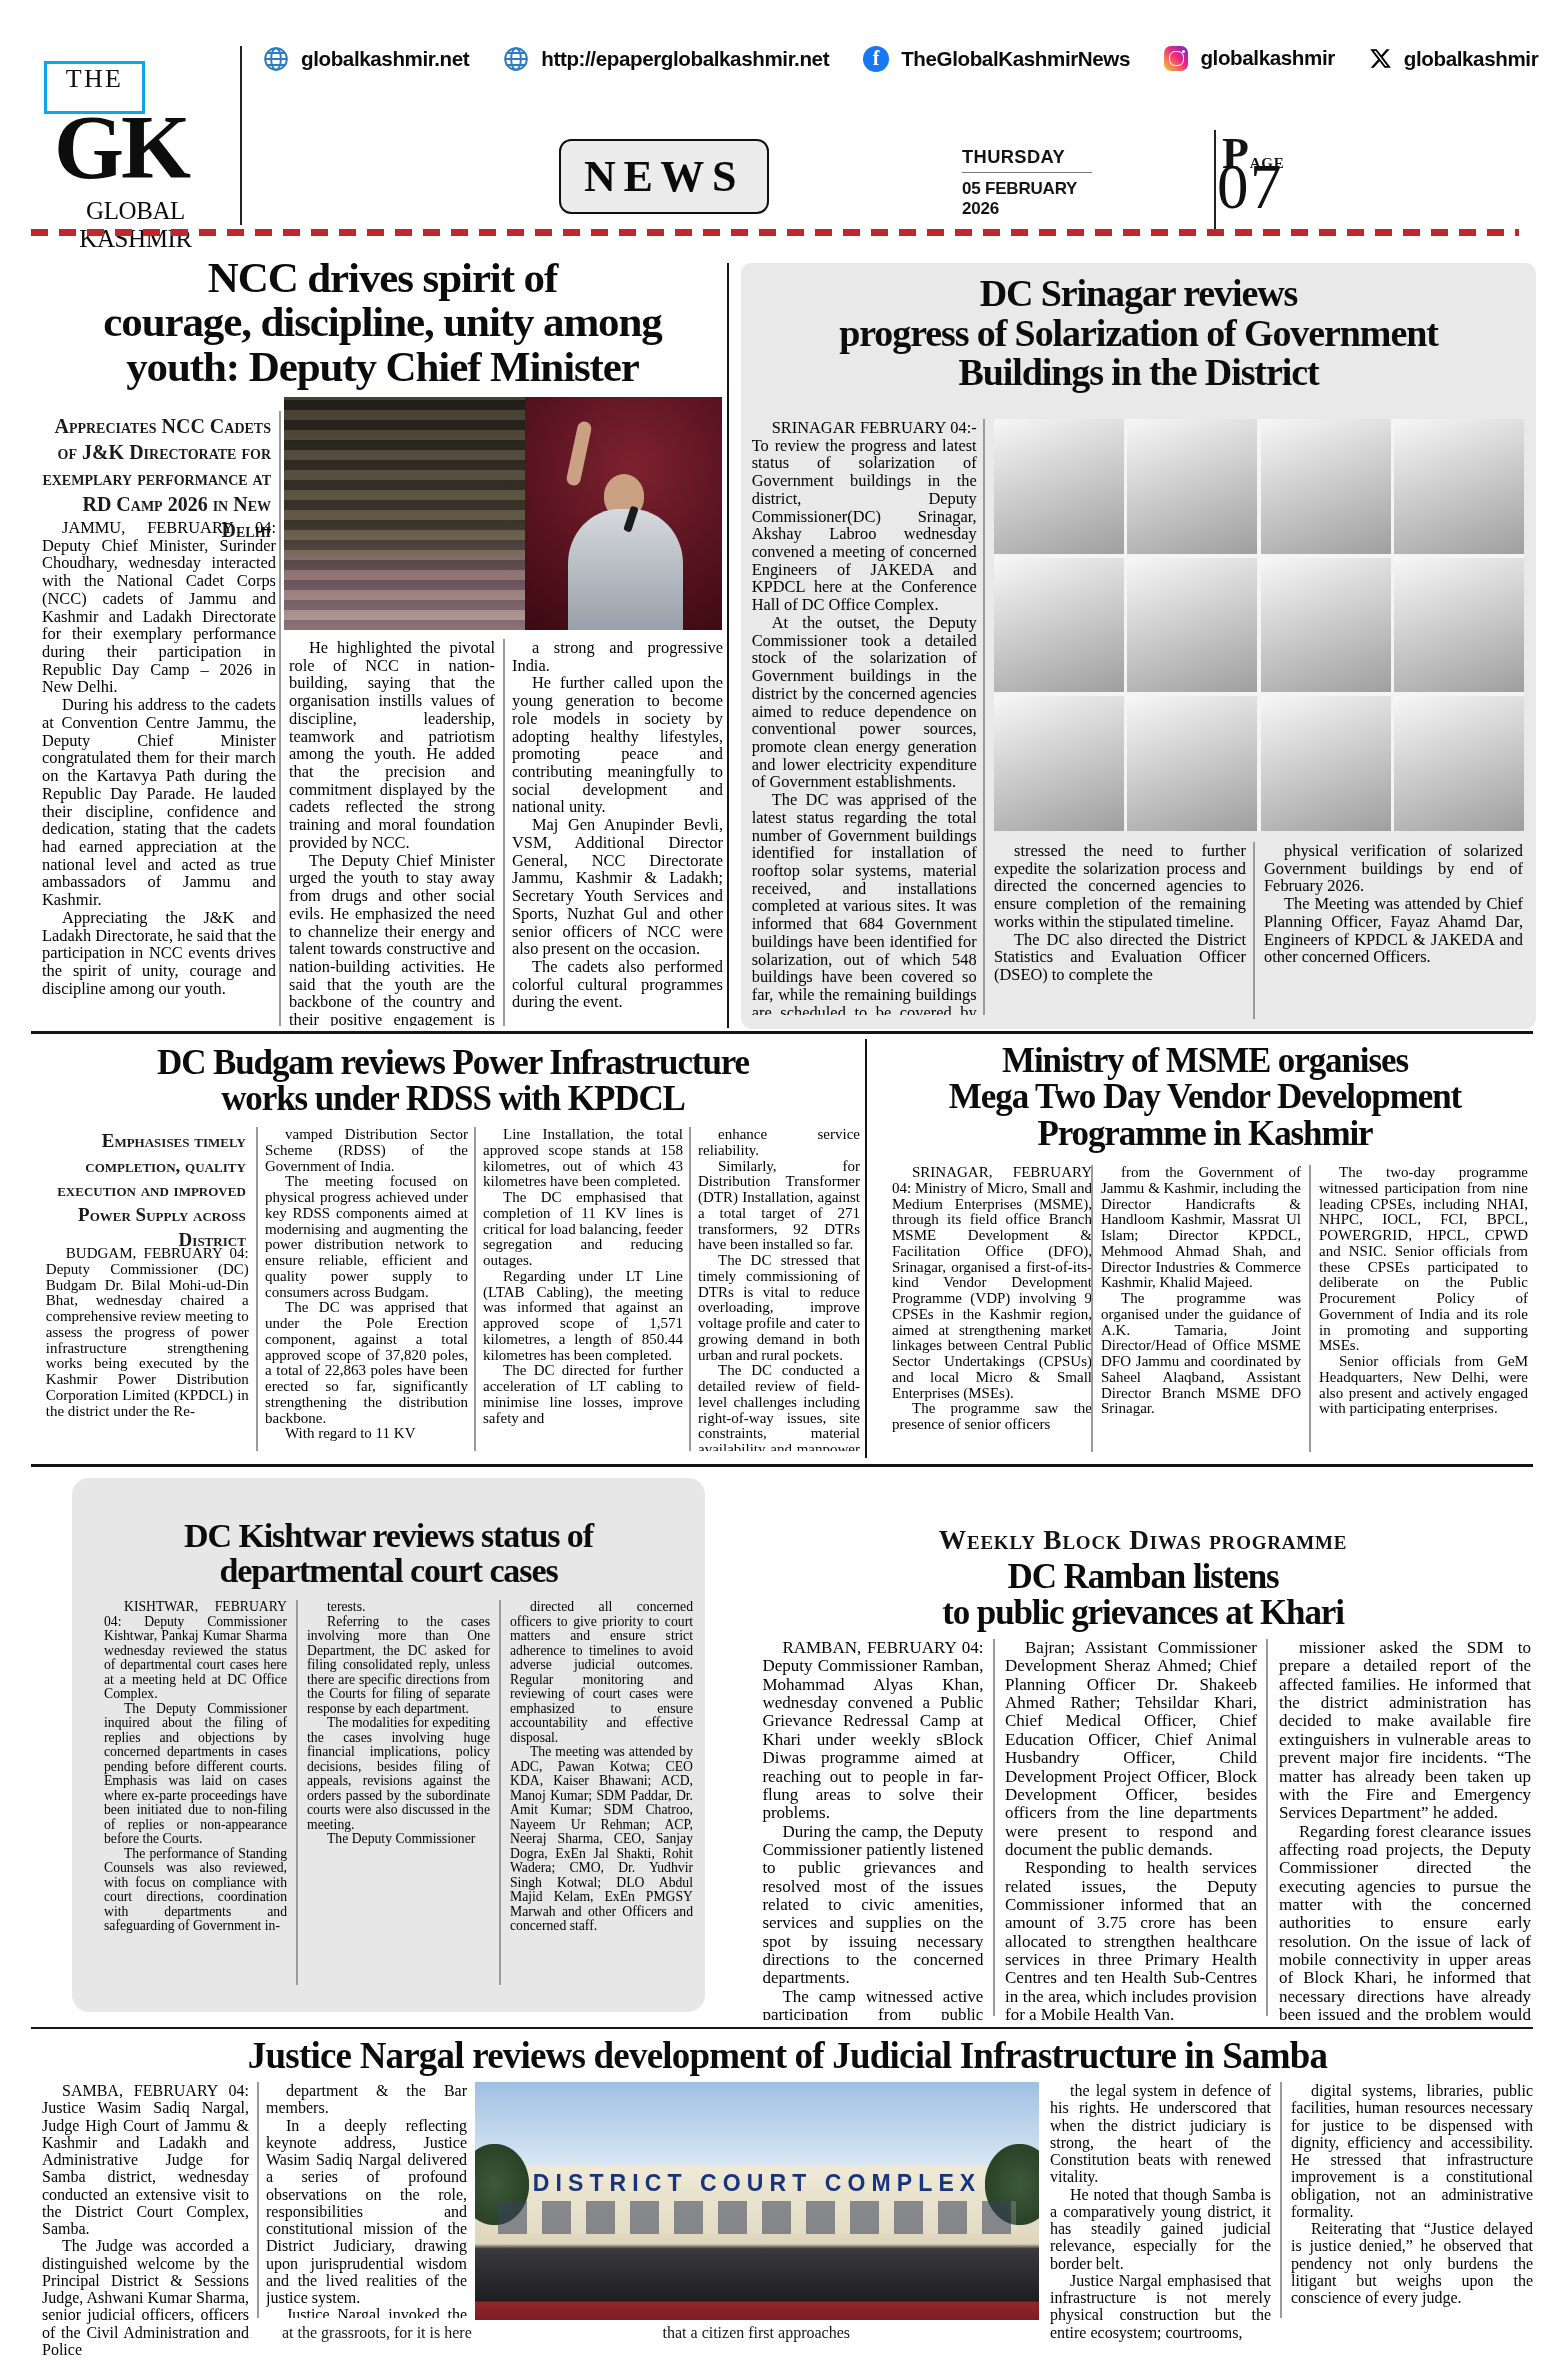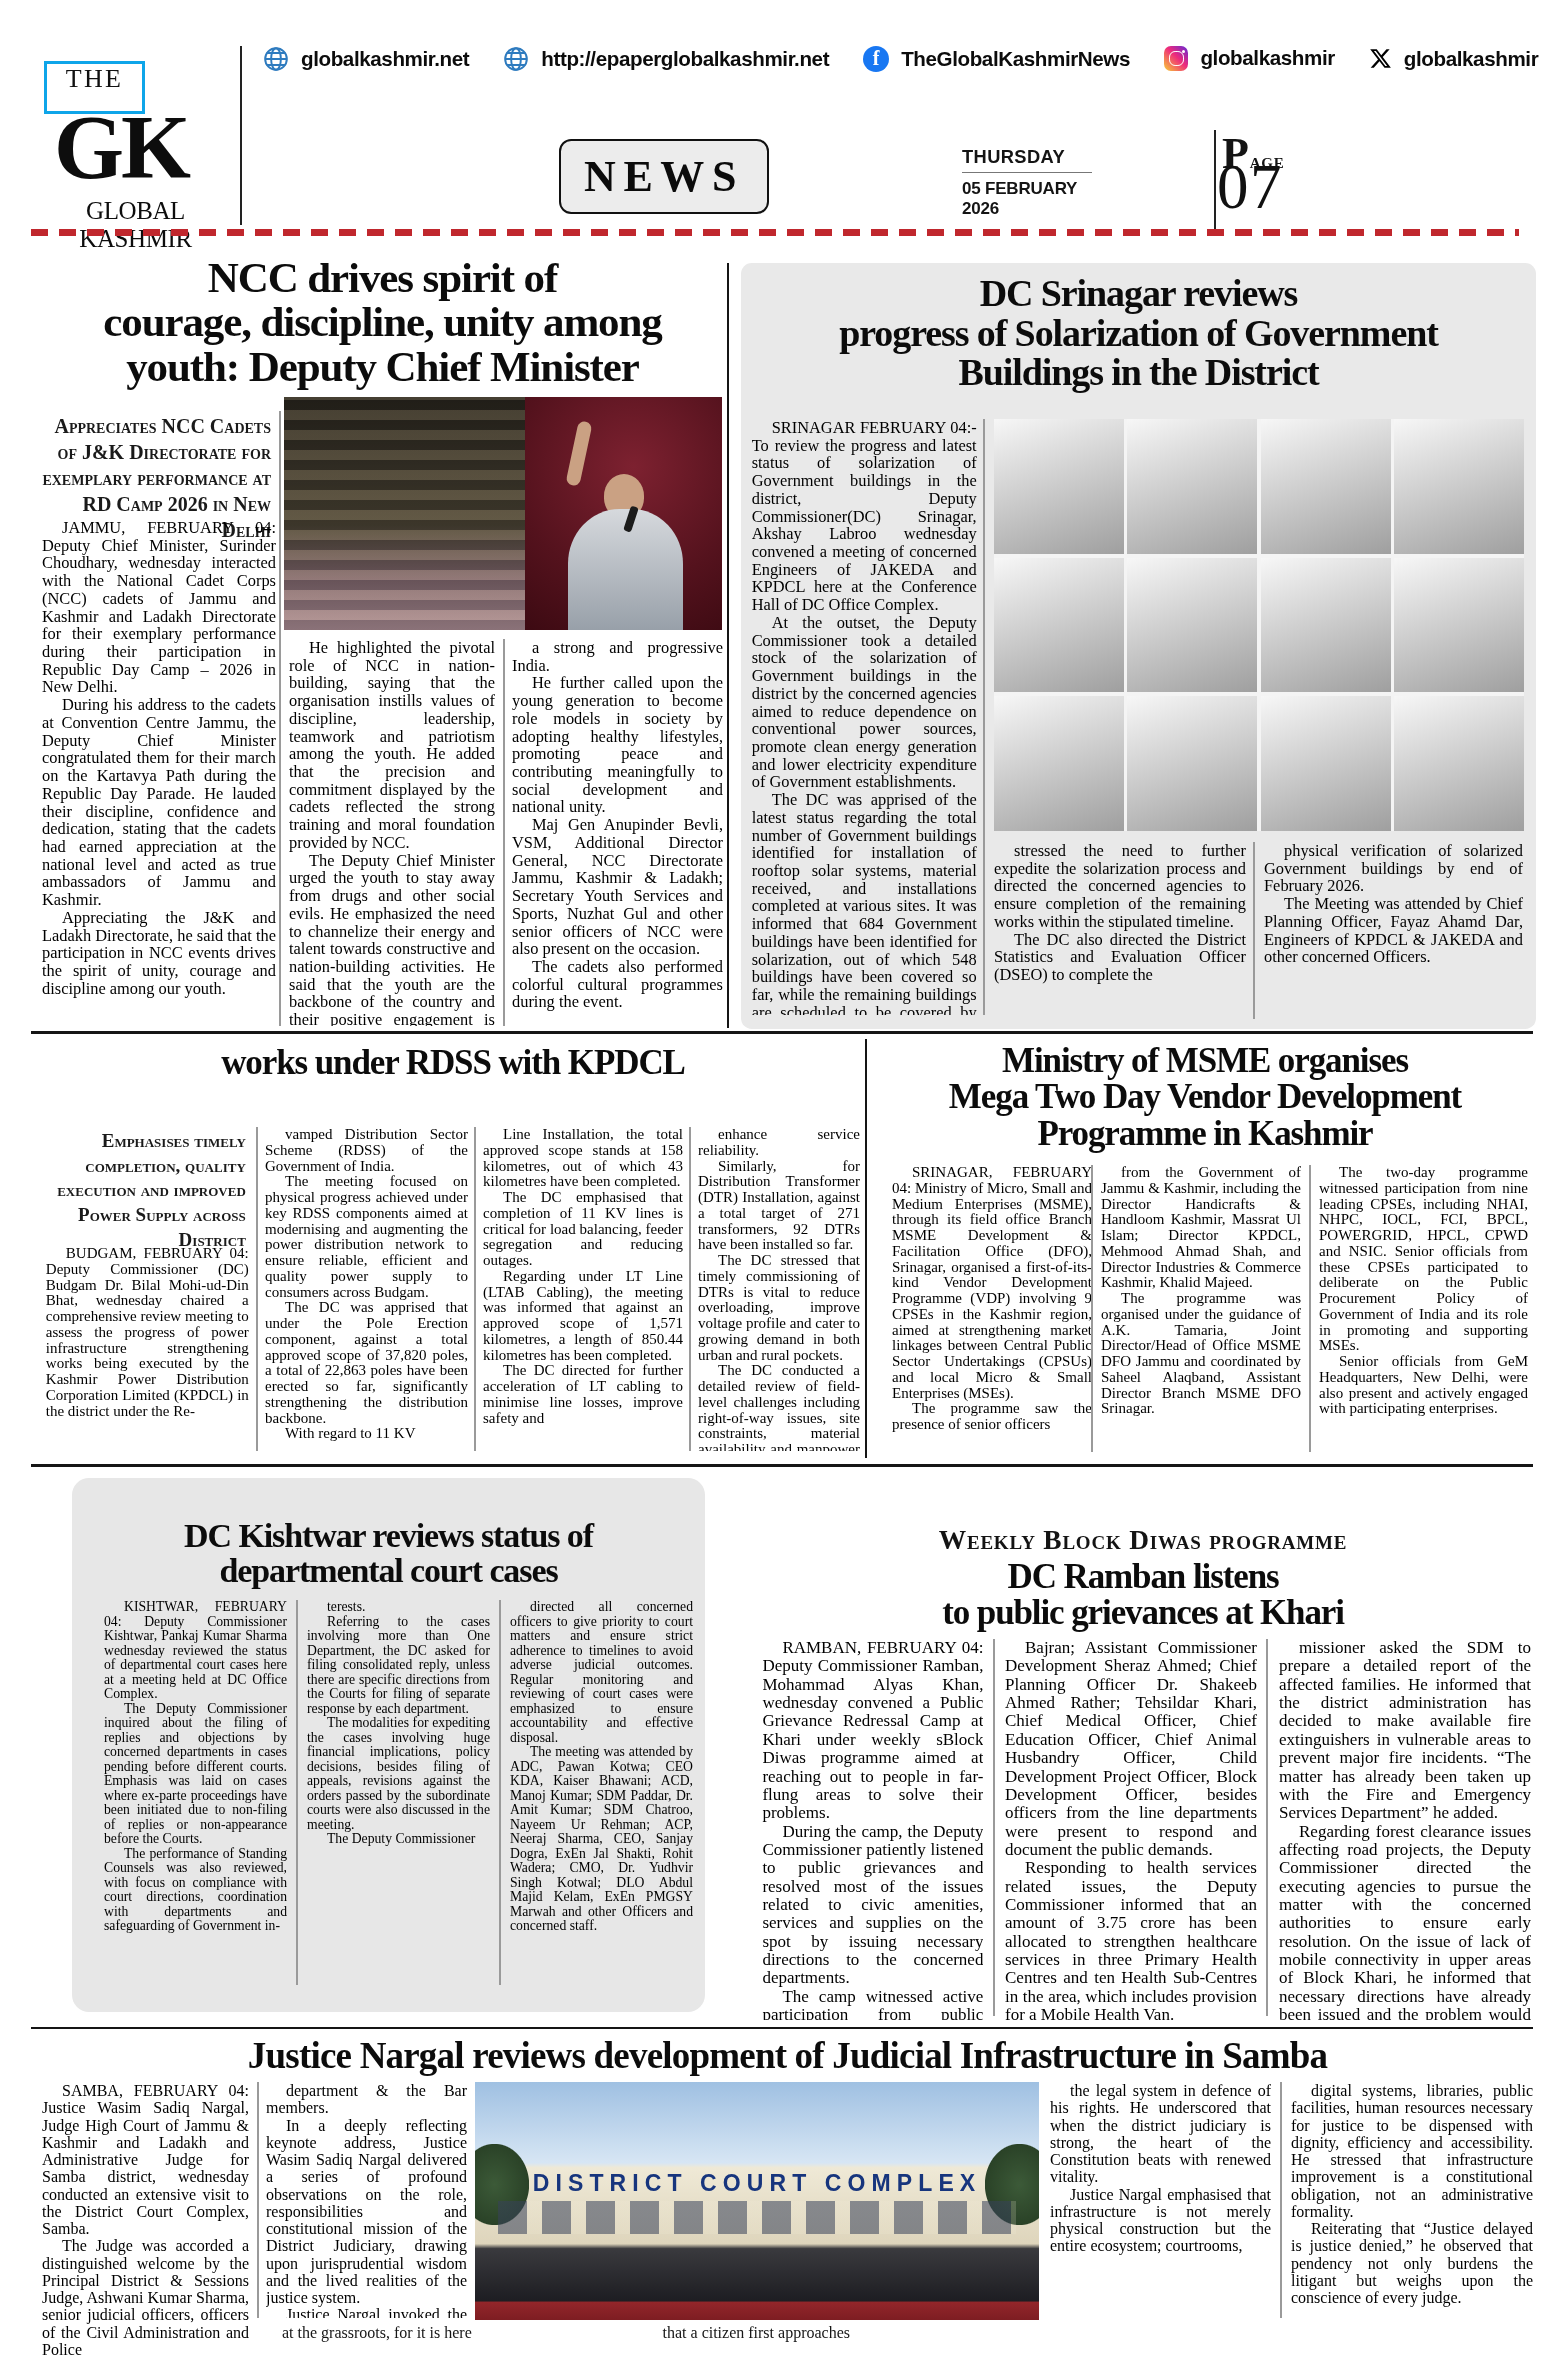--- a/index.html
+++ b/index.html
@@ -247,20 +247,21 @@
     <div class="col body-lg" style="left:523px;top:579px;width:259px;height:177px;">
         <p>physical verification of solarized Government buildings by end of February 2026.</p>
         <p>The Meeting was attended by Chief Planning Officer, Fayaz Ahamd Dar, Engineers of KPDCL &amp; JAKEDA and other concerned Officers.</p>
       </div>
   </section>
 
   <div class="divider-h" style="left:30.5px;top:1031px;width:1502px;"></div>
 
   <section class="article" style="left:42px;top:1039px;width:822px;height:421px;">
     <h1 class="hl hl-46" style="top:6.1px;">
+        <p>DC Budgam reviews Power Infrastructure</p>
         <p>works under RDSS with KPDCL</p>
       </h1>
     <div class="standfirst" style="left:3.8px;top:90px;width:200px;font-size:19px;">Emphasises timely completion, quality execution and improved Power Supply across District</div>
     <div class="col body-md" style="left:3.8px;top:207px;width:203px;height:204px;">
         <p>BUDGAM, FEBRUARY 04: Deputy Commissioner (DC) Budgam Dr. Bilal Mohi-ud-Din Bhat, wednesday chaired a comprehensive review meeting to assess the progress of power infrastructure strengthening works being executed by the Kashmir Power Distribution Corporation Limited (KPDCL) in the district under the Re-</p>
       </div>
     <div class="vrule" style="left:214px;top:88px;height:324px;"></div>
     <div class="col body-md" style="left:223px;top:88px;width:203px;height:324px;">
         <p>vamped Distribution Sector Scheme (RDSS) of the Government of India.</p>
         <p>The meeting focused on physical progress achieved under key RDSS components aimed at modernising and augmenting the power distribution network to ensure reliable, efficient and quality power supply to consumers across Budgam.</p>
@@ -377,20 +378,21 @@
       <div class="court-tree-r"></div>
       <div class="court-sign">DISTRICT COURT COMPLEX</div>
       <div class="court-windows"></div>
     </div>
     <div class="samba-caption" style="left:240px;top:292px;width:568px;">
       <span>at the grassroots, for it is here</span>
       <span>that a citizen first approaches</span>
     </div>
     <div class="col body-smb" style="left:1008px;top:50px;width:221px;height:288px;">
         <p>the legal system in defence of his rights. He underscored that when the district judiciary is strong, the heart of the Constitution beats with renewed vitality.</p>
+        <p>He noted that though Samba is a comparatively young district, it has steadily gained judicial relevance, especially for the border belt.</p>
         <p>Justice Nargal emphasised that infrastructure is not merely physical construction but the entire ecosystem; courtrooms,</p>
       </div>
     <div class="vrule" style="left:1238px;top:50px;height:236px;"></div>
     <div class="col body-smb" style="left:1249px;top:50px;width:242px;height:288px;">
         <p>digital systems, libraries, public facilities, human resources necessary for justice to be dispensed with dignity, efficiency and accessibility. He stressed that infrastructure improvement is a constitutional obligation, not an administrative formality.</p>
         <p>Reiterating that “Justice delayed is justice denied,” he observed that pendency not only burdens the litigant but weighs upon the conscience of every judge.</p>
       </div>
   </section>
 
 </div>

